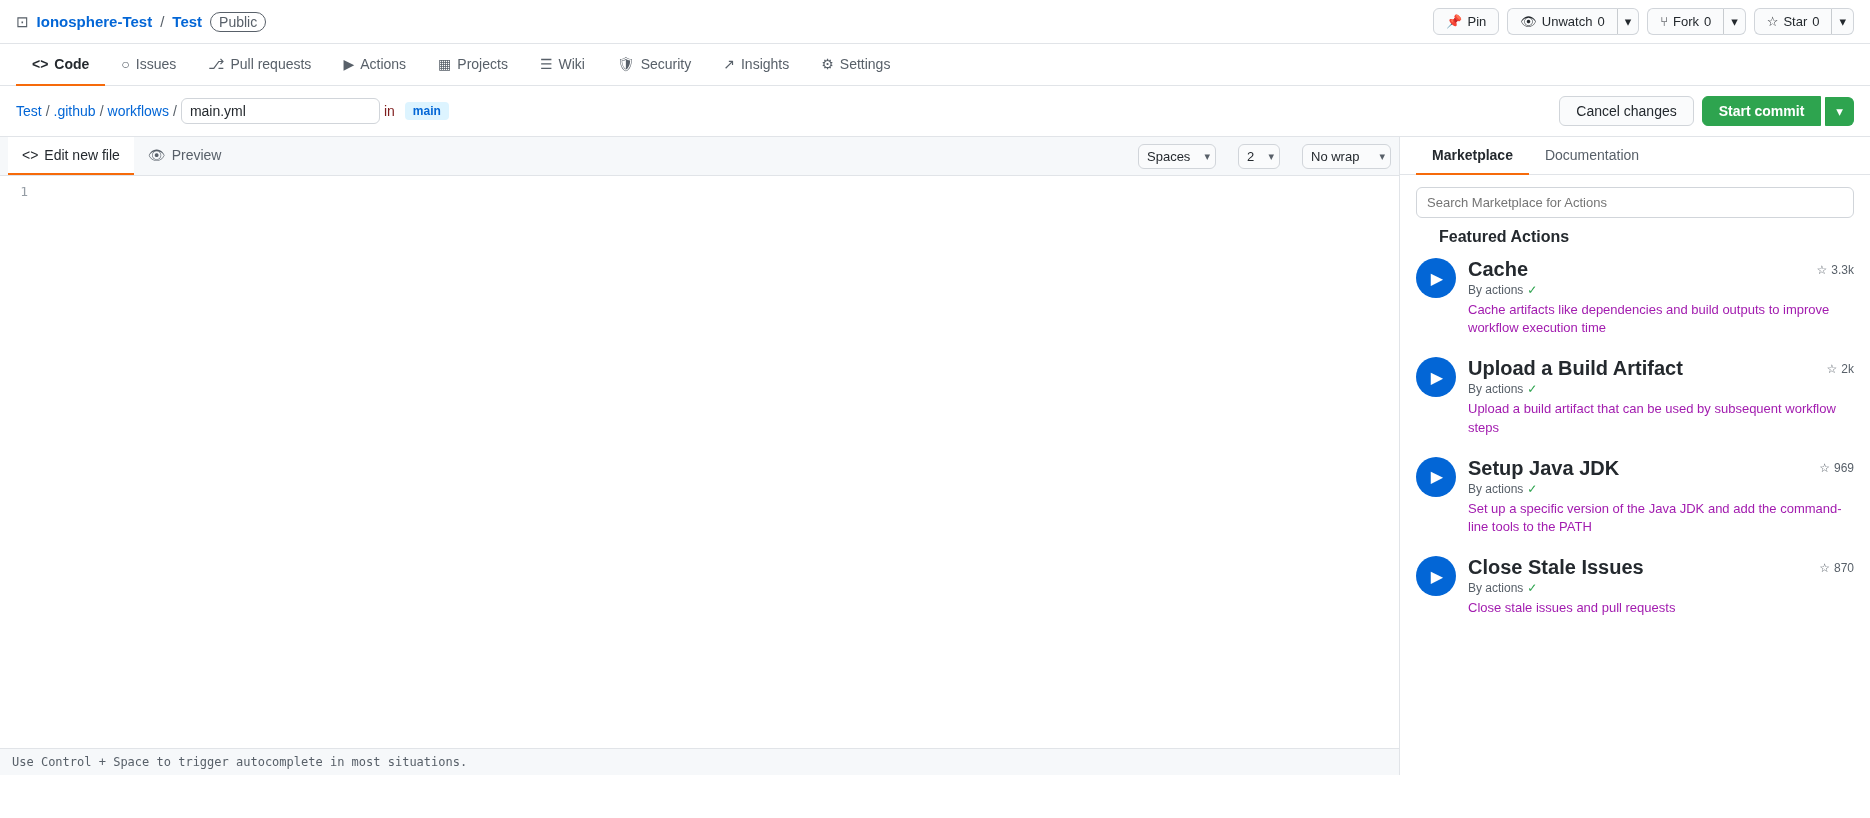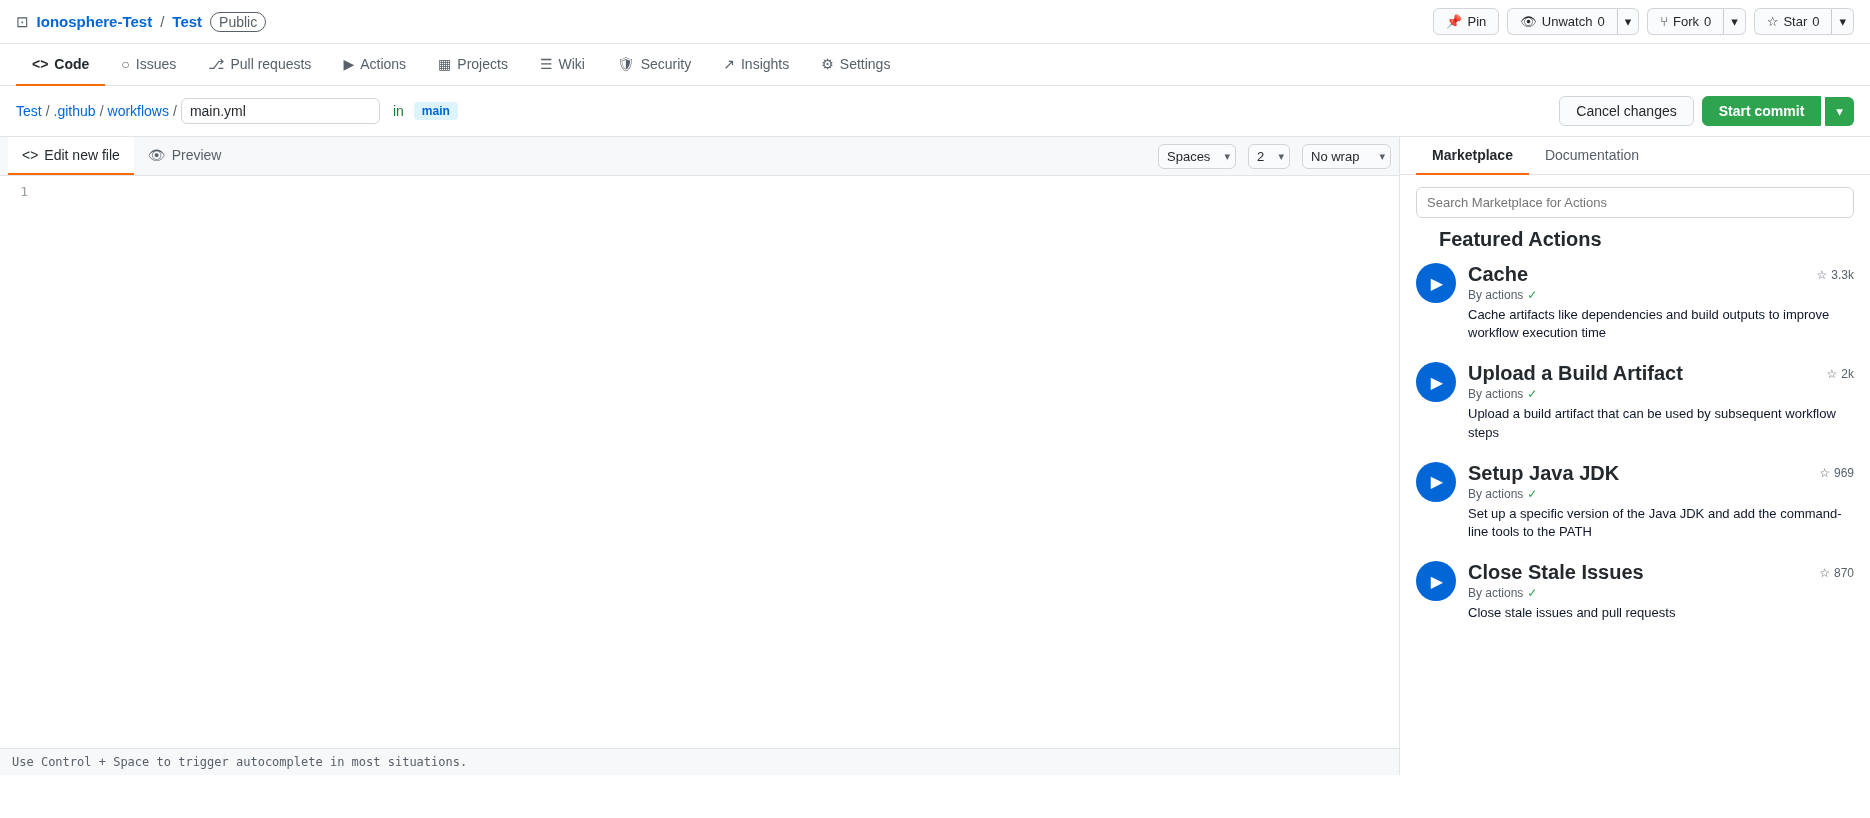--- a/index.html
+++ b/index.html
@@ -87,21 +87,21 @@
       display: flex; align-items: center; justify-content: space-between;
       border-bottom: 1px solid #e1e4e8; padding: 0 8px; background: #f6f8fa;
     }
     .editor-tab-left { display: flex; }
     .editor-tab {
       display: flex; align-items: center; gap: 6px;
       padding: 10px 14px; font-size: 14px; cursor: pointer;
       border-bottom: 2px solid transparent; color: #586069;
     }
     .editor-tab.active { color: #24292e; border-bottom-color: #f66a0a; background: #fff; }
-    .editor-tab-right { display: flex; align-items: flex-start; gap: 12px; }
+    .editor-tab-right { display: flex; align-items: flex-start; gap: 22px; }
     .select-box {
       padding: 4px 24px 4px 8px; border: 1px solid #d1d5da; border-radius: 6px;
       background: #fafbfc; font-size: 13px; color: #24292e; cursor: pointer;
       appearance: none; -webkit-appearance: none;
     }
     .select-wrap { position: relative; }
     .select-wrap::after {
       content: '▾'; position: absolute; right: 6px; top: 50%; transform: translateY(-50%);
       pointer-events: none; font-size: 11px; color: #586069;
     }
@@ -134,40 +134,40 @@
       padding: 10px 16px; font-size: 14px; cursor: pointer;
       border-bottom: 2px solid transparent; color: #586069; margin-bottom: -1px;
     }
     .sidebar-tab.active { color: #24292e; border-bottom-color: #f66a0a; font-weight: 600; }
     .sidebar-content { flex: 1; overflow-y: auto; padding: 12px 16px; }
 
     .search-marketplace {
       width: 100%; padding: 7px 10px; border: 1px solid #d1d5da; border-radius: 6px;
       font-size: 13px; color: #24292e; background: #fff; margin-bottom: 10px;
     }
-    .featured-title { font-weight: 600; font-size: 20px; margin-bottom: 12px; color: #24292e; padding-left: 23px; }
+    .featured-title { font-weight: 600; font-size: 16px; margin-bottom: 12px; color: #24292e; padding-left: 23px; }
 
     .action-item {
       display: flex; align-items: flex-start; gap: 12px; margin-bottom: 20px;
     }
     .action-icon {
       width: 40px; height: 40px; border-radius: 50%; background: #0366d6;
       display: flex; align-items: center; justify-content: center;
       flex-shrink: 0;
     }
     .action-icon-play {
       color: #fff; font-size: 16px; margin-left: 2px;
     }
     .action-body { flex: 1; }
     .action-header { display: flex; align-items: center; justify-content: space-between; }
     .action-name { font-weight: 600; font-size: 20px; color: #24292e; }
     .action-star { display: flex; align-items: center; gap: 4px; color: #586069; font-size: 12px; }
     .action-by { display: flex; align-items: center; gap: 4px; font-size: 12px; color: #586069; margin: 2px 0 4px; }
     .verified-icon { color: #2ea44f; font-size: 12px; }
-    .action-desc { font-size: 13px; color: #0f172a; line-height: 1.4; }
+    .action-desc { font-size: 13px; color: #a21caf; line-height: 1.4; }
 
     
     .sidebar-content::-webkit-scrollbar { width: 8px; }
     .sidebar-content::-webkit-scrollbar-track { background: #f1f1f1; }
     .sidebar-content::-webkit-scrollbar-thumb { background: #c8ccd0; border-radius: 4px; }
   </style>
 </head>
 <body>
 
 <div class="top-bar">
@@ -257,21 +257,21 @@
 
 <div class="breadcrumb-bar">
   <div class="breadcrumb">
     <a href="#">Test</a>
     <span class="sep">/</span>
     <a href="#">.github</a>
     <span class="sep">/</span>
     <a href="#">workflows</a>
     <span class="sep">/</span>
     <input type="text" value="main.yml" style="">
-    <span style="margin-left:9px; color:#15803d;">in</span>
+    <span style="margin-left:0; color:#7f1d1d;">in</span>
     <span class="branch-badge" style="margin-left:6px;">main</span>
   </div>
   <div class="breadcrumb-actions">
     <button class="btn-cancel">Cancel changes</button>
     <div class="btn-commit">
       <button class="btn-commit-main">Start commit</button>
       <button class="btn-commit-arrow">▾</button>
     </div>
   </div>
 </div>

